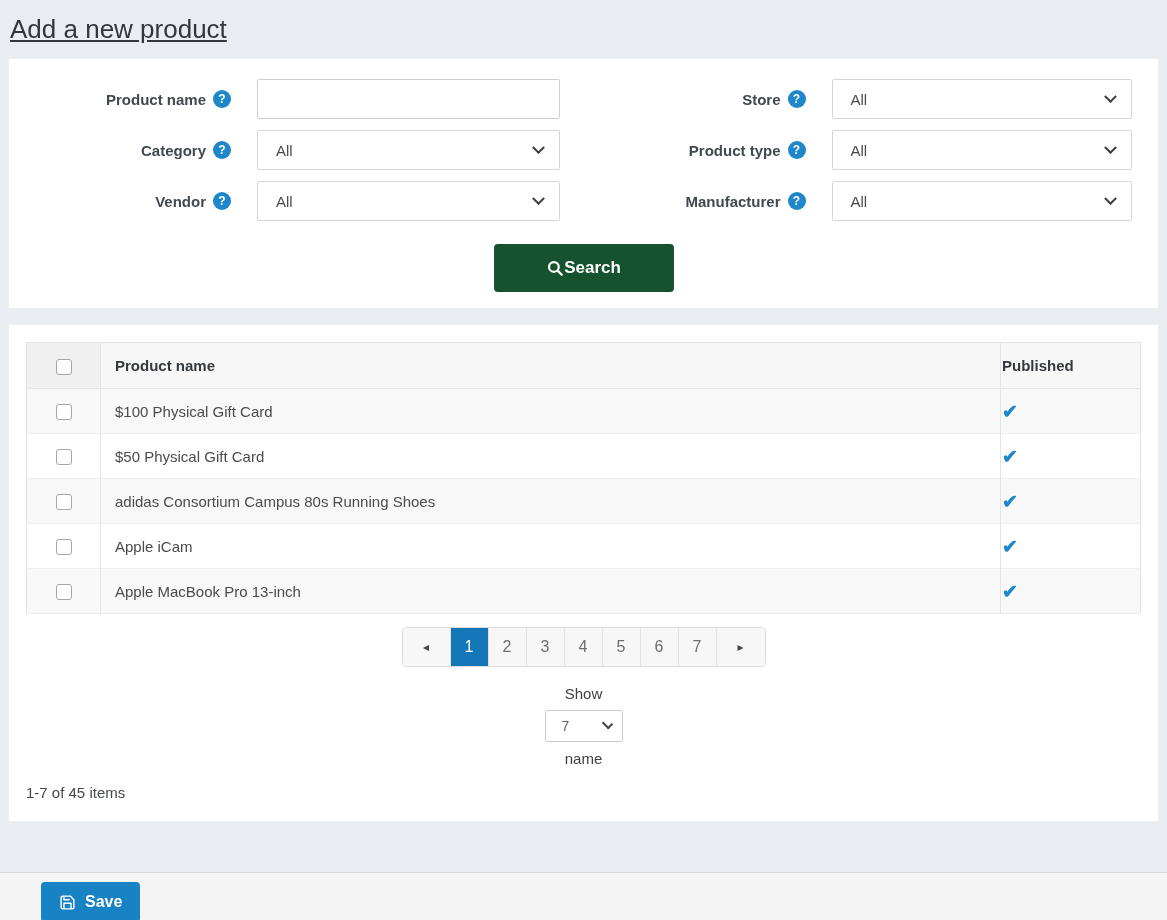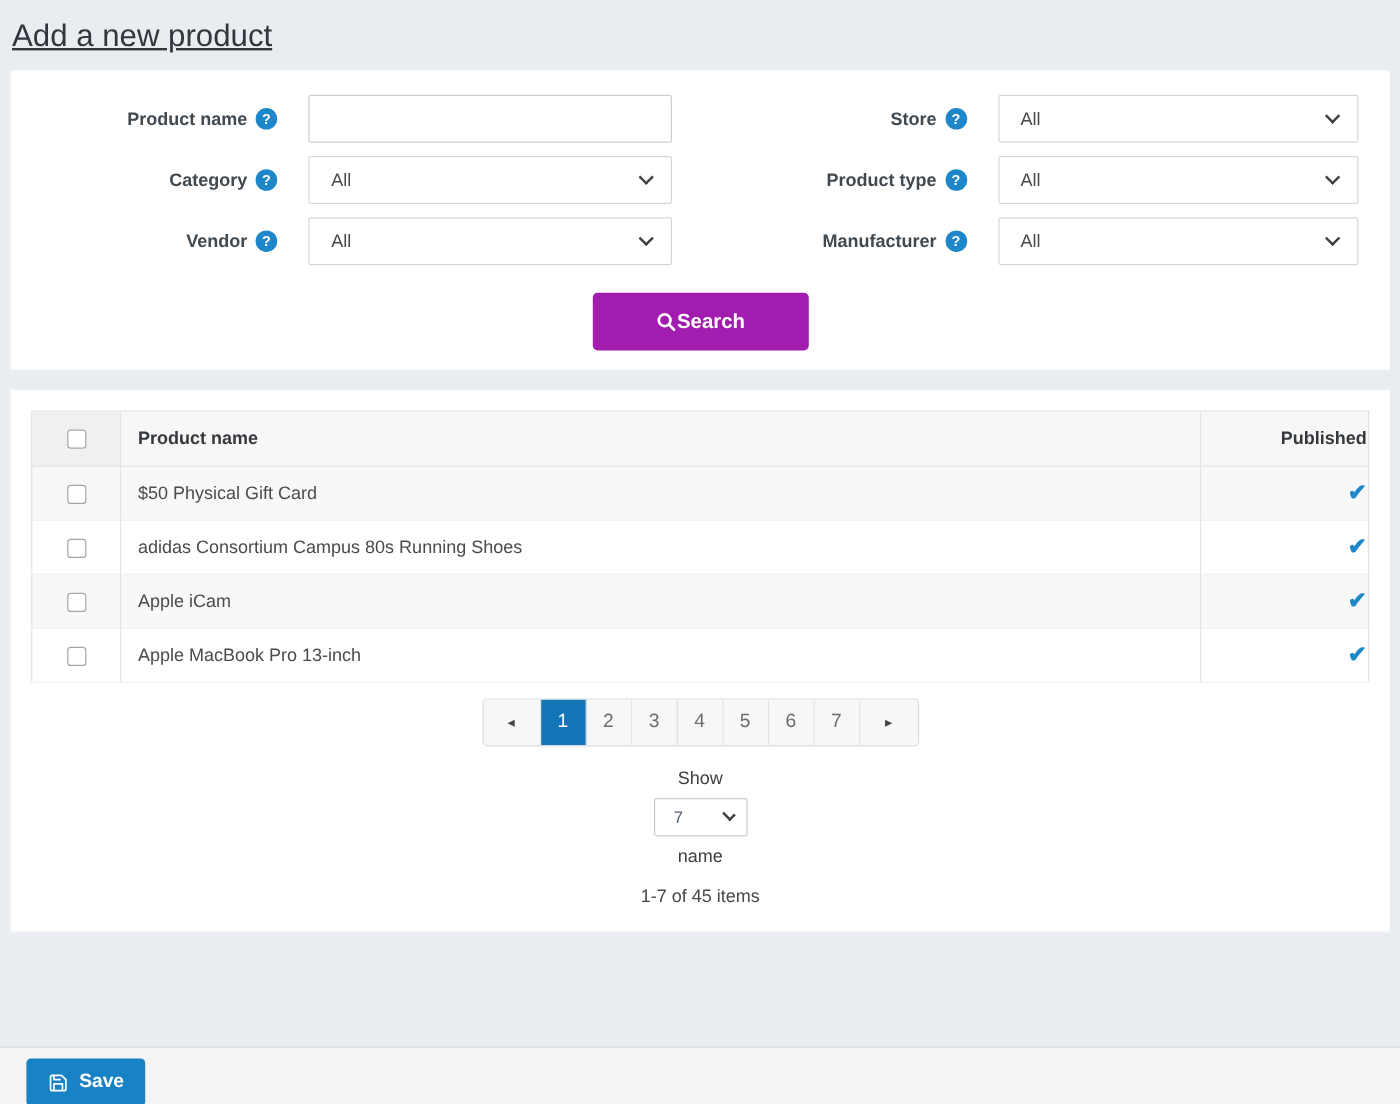--- a/index.html
+++ b/index.html
@@ -42,33 +42,33 @@
     padding:0 16px 0 18px; font-size:15px; color:#4a4a4a; cursor:pointer;
   }
   .form-col.right .select { width:300px; }
   .chevron {
     width:9px; height:9px; border-right:2px solid #3f3f3f; border-bottom:2px solid #3f3f3f;
     transform:rotate(45deg) translate(-2px,-2px); flex:0 0 9px;
   }
   .search-row { display:flex; justify-content:center; margin-top:23px; }
   .search-btn {
     display:flex; align-items:center; justify-content:center; 
-    width:180px; height:48px; background:#a21caf; color:#fff; border:none; border-radius:4px;
+    width:180px; height:48px; background:#14532d; color:#fff; border:none; border-radius:4px;
     font-size:17px; font-weight:700; font-family:inherit; cursor:pointer;
   }
 
   
   .table-panel { margin-top:15px; padding:17px 17px 20px; }
   table.products { width:100%; border-collapse:collapse; border:1px solid #e2e2e2; font-size:15px; }
   .products th { height:46px; font-weight:700; color:#35393d; background:#f7f7f7; border-bottom:1px solid #e2e2e2; }
   .products th.col-check { background:#f0f0f0; }
   .products td { height:45px; }
   .col-check { width:74px; text-align:center; border-right:1px solid #e4e4e4; }
   .col-name  { text-align:left; padding-left:14px; color:#4b4b4b; }
-  .col-pub   { width:140px; text-align:right; border-left:1px solid #e4e4e4; }
+  .col-pub   { width:140px; text-align:left; border-left:1px solid #e4e4e4; }
   .products tbody tr { border-bottom:1px solid #efefef; }
   .products tbody tr:nth-child(odd)  { background:#f8f8f8; }
   .products tbody tr:nth-child(even) { background:#ffffff; }
   .row-check {
     appearance:none; -webkit-appearance:none; width:16px; height:16px; margin:0;
     border:1px solid #a6a6a6; border-radius:3px; background:#fff; cursor:pointer;
     vertical-align:middle; display:inline-block;
   }
   .check-glyph { color:#1d87c9; font-size:19px; font-weight:700; line-height:1; }
 
@@ -88,26 +88,26 @@
   .page-size-row {
     display:flex; justify-content:center; align-items:center; gap:8px;
     margin-top:18px; font-size:15px; color:#3f3f3f;flex-direction:column;
   }
   .size-select {
     width:78px; height:32px; border:1px solid #cccccc; border-radius:2px; background:#fff;
     display:flex; align-items:center; justify-content:space-between;
     padding:0 10px 0 16px; font-size:14px; color:#556472; cursor:pointer;
   }
   .size-select .chevron { width:7px; height:7px; }
-  .summary-row { text-align:center; margin-top:17px; font-size:15px; color:#45494d; }
+  .summary-row { text-align:left; margin-top:17px; font-size:15px; color:#45494d; }
 
   
   .footer-bar {
     position:absolute; left:0; right:0; bottom:0; height:48px;
-    background:#f4f4f4; border-top:1px solid #d8d8d8; padding-left:22px;
+    background:#f4f4f4; border-top:1px solid #d8d8d8; padding-left:41px;
   }
   .save-btn {
     margin-top:9px; display:flex; align-items:center; gap:9px; height:40px; padding:0 18px;
     background:#1782c4; color:#fff; border:none; border-radius:4px;
     font-size:16px; font-weight:700; font-family:inherit; cursor:pointer;
   }
 </style>
 </head>
 <body>
 
@@ -211,20 +211,25 @@
     <thead>
       <tr>
         <th class="col-check">
           <input type="checkbox" class="row-check" style="">
         </th>
         <th class="col-name">Product name</th>
         <th class="col-pub">Published</th>
       </tr>
     </thead>
     <tbody>
+      <tr>
+        <td class="col-check"><input type="checkbox" class="row-check" style=""></td>
+        <td class="col-name">$100 Physical Gift Card</td>
+        <td class="col-pub"><span class="check-glyph">✔</span></td>
+      </tr>
       <tr>
         <td class="col-check"><input type="checkbox" class="row-check" style=""></td>
         <td class="col-name">$50 Physical Gift Card</td>
         <td class="col-pub"><span class="check-glyph">✔</span></td>
       </tr>
       <tr>
         <td class="col-check"><input type="checkbox" class="row-check" style=""></td>
         <td class="col-name">adidas Consortium Campus 80s Running Shoes</td>
         <td class="col-pub"><span class="check-glyph">✔</span></td>
       </tr>

